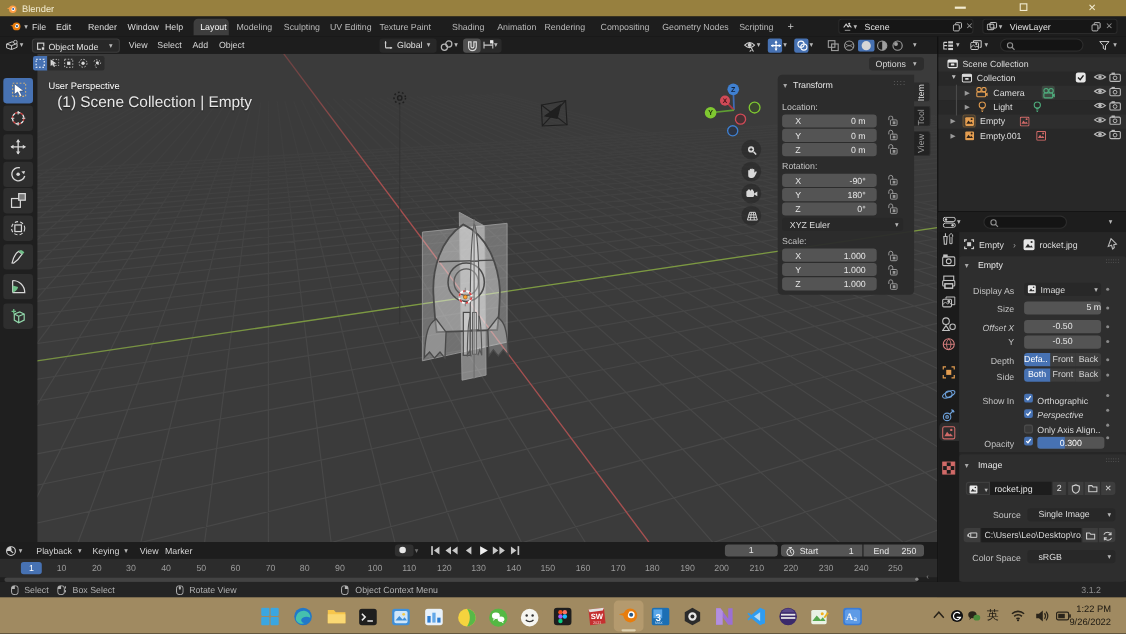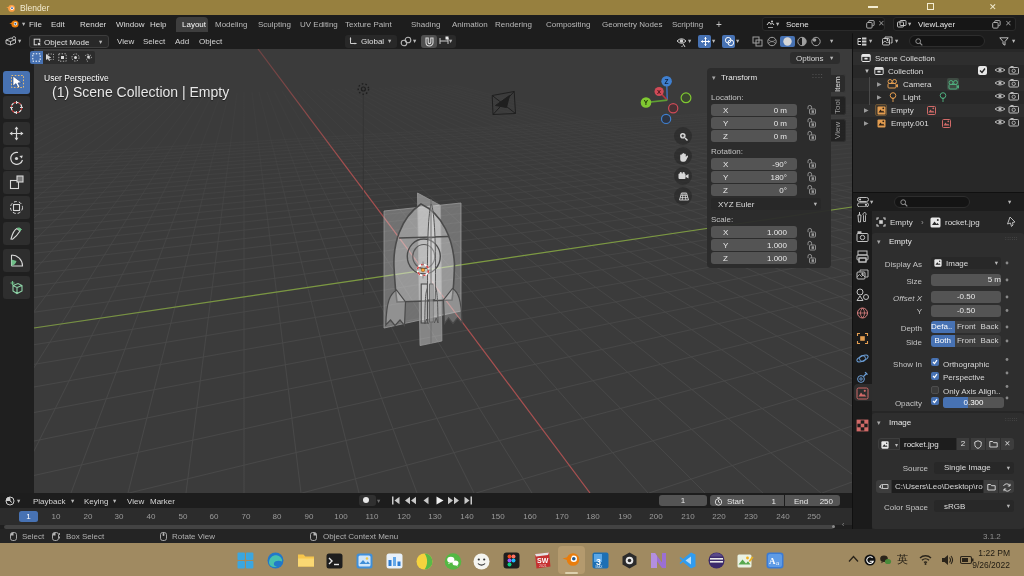--- a/index.html
+++ b/index.html
@@ -696,21 +696,21 @@
     <div class="abs lbl" style="left:9px;top:166.5px;width:60px;">Show In</div>
     <div class="abs blue" style="left:78px;top:165px;width:8px;height:8px;border-radius:2px;"></div>
     <svg class="abs" style="left:79px;top:166px" width="6" height="6" viewBox="0 0 6 6">
         <path d="M1 3 L2.5 4.5 L5 1.2" stroke="#fff" stroke-width="1.2" fill="none"></path>
       </svg>
     <div class="abs" style="left:90px;top:166.5px;color:#d8d8d8;">Orthographic</div>
     <div class="abs blue" style="left:78px;top:178.5px;width:8px;height:8px;border-radius:2px;"></div>
     <svg class="abs" style="left:79px;top:179.5px" width="6" height="6" viewBox="0 0 6 6">
         <path d="M1 3 L2.5 4.5 L5 1.2" stroke="#fff" stroke-width="1.2" fill="none"></path>
       </svg>
-    <div class="abs" style="left:90px;top:180px;color:#d8d8d8;">Perspective</div>
+    <div class="abs" style="left:90px;top:180px;color:#d8d8d8;font-style:italic;">Perspective</div>
     <div class="abs" style="left:78px;top:192.5px;width:8px;height:8px;border-radius:2px;background:#3a3a3a;border:1px solid #4e4e4e;"></div>
     <div class="abs" style="left:90px;top:194px;color:#d8d8d8;">Only Axis Align..</div>
     <div class="abs lbl" style="left:9px;top:205.5px;width:60px;">Opacity</div>
     <div class="abs blue" style="left:78px;top:204px;width:8px;height:8px;border-radius:2px;"></div>
     <svg class="abs" style="left:79px;top:205px" width="6" height="6" viewBox="0 0 6 6">
         <path d="M1 3 L2.5 4.5 L5 1.2" stroke="#fff" stroke-width="1.2" fill="none"></path>
       </svg>
     <div class="abs field" style="left:90px;top:203.5px;width:61px;height:11px;overflow:hidden;">
       <div class="abs" style="left:0;top:0;width:25px;height:11px;background:#4772b3;"></div>
       <div class="abs" style="left:0;top:1px;width:61px;text-align:center;color:#fff;">0.300</div>

